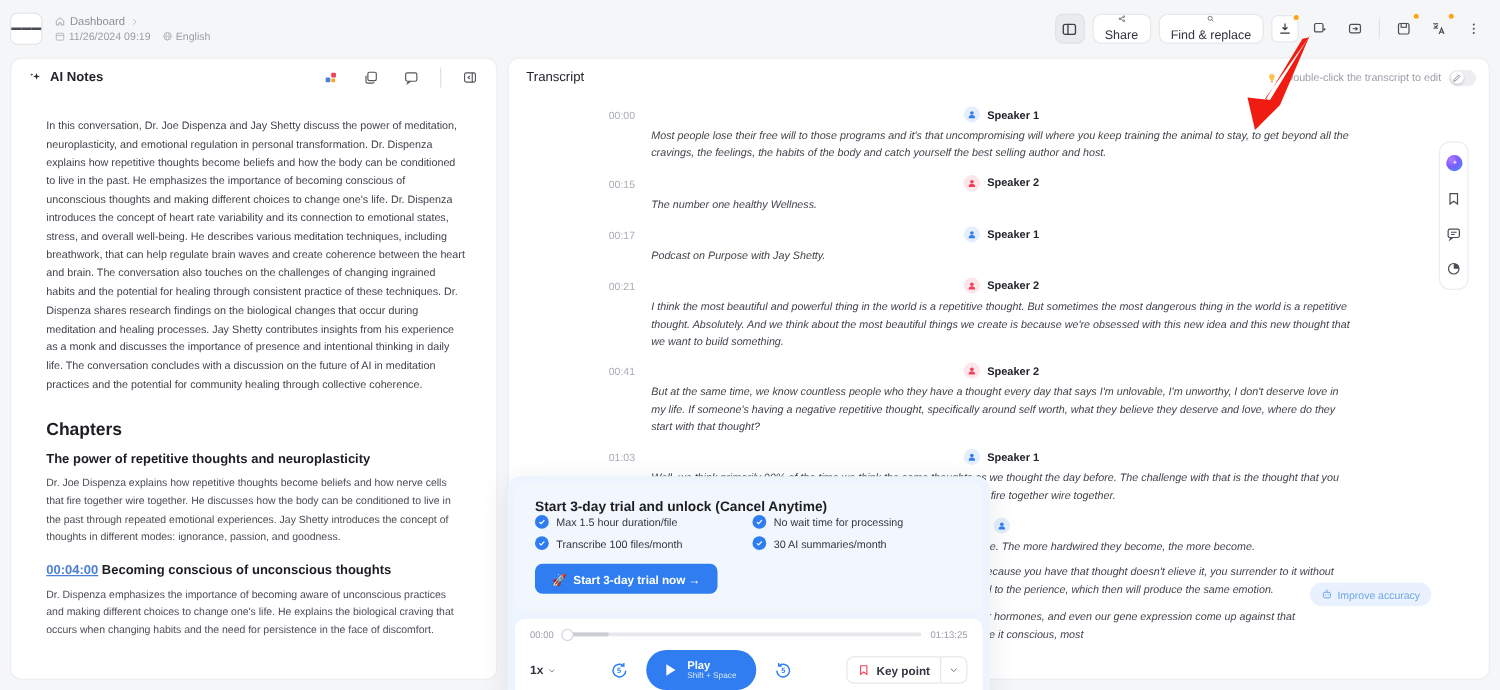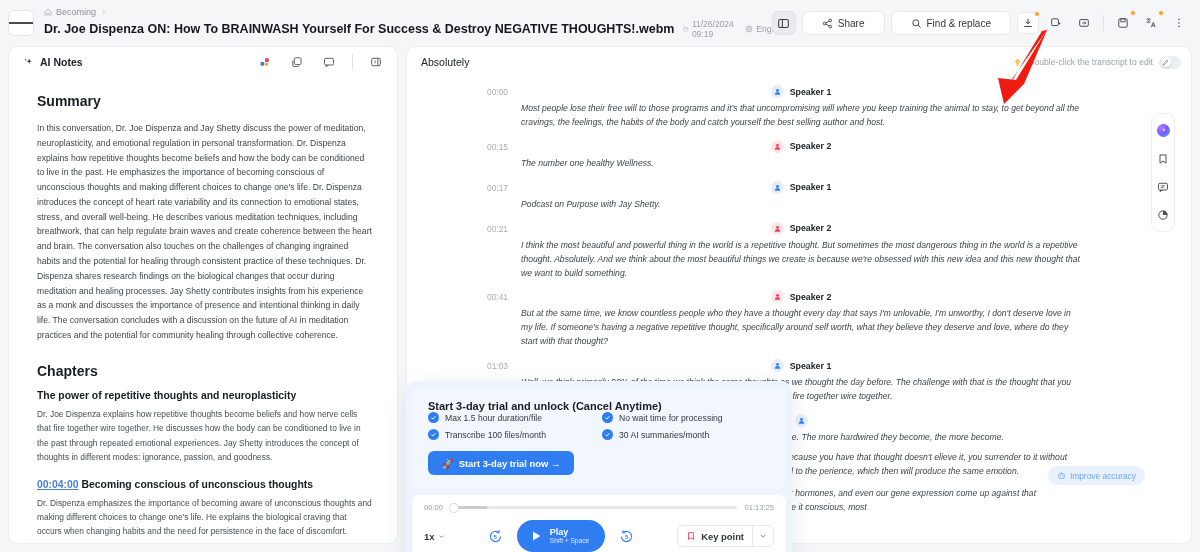--- a/index.html
+++ b/index.html
@@ -28,22 +28,22 @@
   .doc-title { font-size: 12.5px; font-weight: bold; color: #16181d; white-space: nowrap; }
   .meta { display: flex; align-items: center; gap: 3px; font-size: 8.5px; color: #9a9ea8; }
   .header-right { margin-left: auto; display: flex; align-items: center; gap: 6px; }
   .sq-btn {
     width: 24px; height: 24px; border-radius: 6px; background: #fff; border: 1px solid #e6e8ec;
     display: flex; align-items: center; justify-content: center; cursor: pointer; position: relative;
   }
   .sq-btn.active { background: #e9ebef; border-color: #dfe1e6; }
   .pill-btn {
     height: 24px; border-radius: 7px; background: #fff; border: 1px solid #e6e8ec;
-    display: flex; align-items: center; gap: 5px; padding: 0 19px; font-size: 10px;
-    color: #33363d; cursor: pointer; white-space: nowrap;
+    display: flex; align-items: center; gap: 5px; padding: 0 9px; font-size: 10px;
+    color: #33363d; cursor: pointer; white-space: nowrap; flex-direction: column;
   }
   .plain-btn {
     width: 22px; height: 22px; border-radius: 5px; display: flex; align-items: center;
     justify-content: center; cursor: pointer; position: relative; background: transparent;
   }
   .plain-btn.boxed { background: #fff; border: 1px solid #e6e8ec; }
   .badge-dot {
     position: absolute; top: -2px; right: -2px; width: 6px; height: 6px;
     border-radius: 50%; background: #ffa216; border: 1px solid #f5f6f8;
   }
@@ -172,27 +172,26 @@
       <span></span>
       <span></span>
       <span></span>
     </div>
 
     <div class="title-block">
       <div class="breadcrumb">
         <svg width="8" height="8" viewBox="0 0 16 16">
             <path d="M2 7.5 8 2.5l6 5V14H9.8v-3.6H6.2V14H2z" fill="none" stroke="#9a9ea8" stroke-width="1.3"></path>
           </svg>
-        <span class="crumb">Becoming</span>
+        <span class="crumb">Dashboard</span>
         <svg width="7" height="7" viewBox="0 0 16 16">
             <path d="M6 3l5 5-5 5" fill="none" stroke="#b3b7c0" stroke-width="1.6"></path>
           </svg>
       </div>
       <div class="title-row">
-        <div class="doc-title">Dr. Joe Dispenza ON: How To BRAINWASH Yourself For Success &amp; Destroy NEGATIVE THOUGHTS!.webm</div>
         <div class="meta">
           <svg width="8" height="8" viewBox="0 0 16 16">
               <rect x="2" y="3.2" width="12" height="11" rx="1.6" fill="none" stroke="#a9adb6" stroke-width="1.3"></rect>
               <path d="M2 6.6h12" stroke="#a9adb6" stroke-width="1.3"></path>
             </svg>
           <span>11/26/2024 09:19</span>
         </div>
         <div class="meta">
           <svg width="8" height="8" viewBox="0 0 16 16">
               <circle cx="8" cy="8" r="6" fill="none" stroke="#a9adb6" stroke-width="1.3"></circle>
@@ -313,44 +312,43 @@
             <svg width="12" height="12" viewBox="0 0 16 16">
                 <rect x="2.2" y="3" width="11.6" height="10" rx="2" fill="none" stroke="#53565e" stroke-width="1.25"></rect>
                 <path d="M10.4 3v10" stroke="#53565e" stroke-width="1.25"></path>
                 <path d="M7.8 6.4 5.8 8l2 1.6" fill="none" stroke="#53565e" stroke-width="1.1"></path>
               </svg>
           </div>
         </div>
       </div>
 
       <div class="notes-body">
-        <div class="h-sum">Summary</div>
         <div class="p-body">In this conversation, Dr. Joe Dispenza and Jay Shetty discuss the power of meditation, neuroplasticity, and emotional regulation in personal transformation. Dr. Dispenza explains how repetitive thoughts become beliefs and how the body can be conditioned to live in the past. He emphasizes the importance of becoming conscious of unconscious thoughts and making different choices to change one's life. Dr. Dispenza introduces the concept of heart rate variability and its connection to emotional states, stress, and overall well-being. He describes various meditation techniques, including breathwork, that can help regulate brain waves and create coherence between the heart and brain. The conversation also touches on the challenges of changing ingrained habits and the potential for healing through consistent practice of these techniques. Dr. Dispenza shares research findings on the biological changes that occur during meditation and healing processes. Jay Shetty contributes insights from his experience as a monk and discusses the importance of presence and intentional thinking in daily life. The conversation concludes with a discussion on the future of AI in meditation practices and the potential for community healing through collective coherence.</div>
 
         <div class="h-chap">Chapters</div>
 
         <div>
           <div class="chap-title">The power of repetitive thoughts and neuroplasticity</div>
           <div class="chap-body">Dr. Joe Dispenza explains how repetitive thoughts become beliefs and how nerve cells that fire together wire together. He discusses how the body can be conditioned to live in the past through repeated emotional experiences. Jay Shetty introduces the concept of thoughts in different modes: ignorance, passion, and goodness.</div>
         </div>
 
         <div>
           <div class="chap-title">
             <span class="ts">00:04:00</span>
             <span>Becoming conscious of unconscious thoughts</span>
           </div>
-          <div class="chap-body">Dr. Dispenza emphasizes the importance of becoming aware of unconscious thoughts and making different choices to change one's life. He explains the biological craving that occurs when changing habits and the need for persistence in the face of discomfort.</div>
+          <div class="chap-body">Dr. Dispenza emphasizes the importance of becoming aware of unconscious practices and making different choices to change one's life. He explains the biological craving that occurs when changing habits and the need for persistence in the face of discomfort.</div>
         </div>
 
       </div>
     </div>
 
     <div class="panel transcript">
       <div class="tr-head">
-        <span class="label">Absolutely</span>
+        <span class="label">Transcript</span>
         <div class="tr-hint">
           <svg width="9" height="9" viewBox="0 0 16 16">
               <path d="M8 1.8a4 4 0 0 0-2.4 7.2v1.6h4.8V9A4 4 0 0 0 8 1.8z" fill="#ffc34d"></path>
               <rect x="6.2" y="11.2" width="3.6" height="2.6" rx="1" fill="#e8a93a"></rect>
             </svg>
           <span>Double-click the transcript to edit</span>
           <div class="toggle">
             <div class="knob">
               <svg width="7" height="7" viewBox="0 0 16 16">
                   <path d="M11.2 2.4 13.6 4.8 5.6 12.8 2.4 13.6l.8-3.2z" fill="none" stroke="#6b6f78" stroke-width="1.5"></path>

